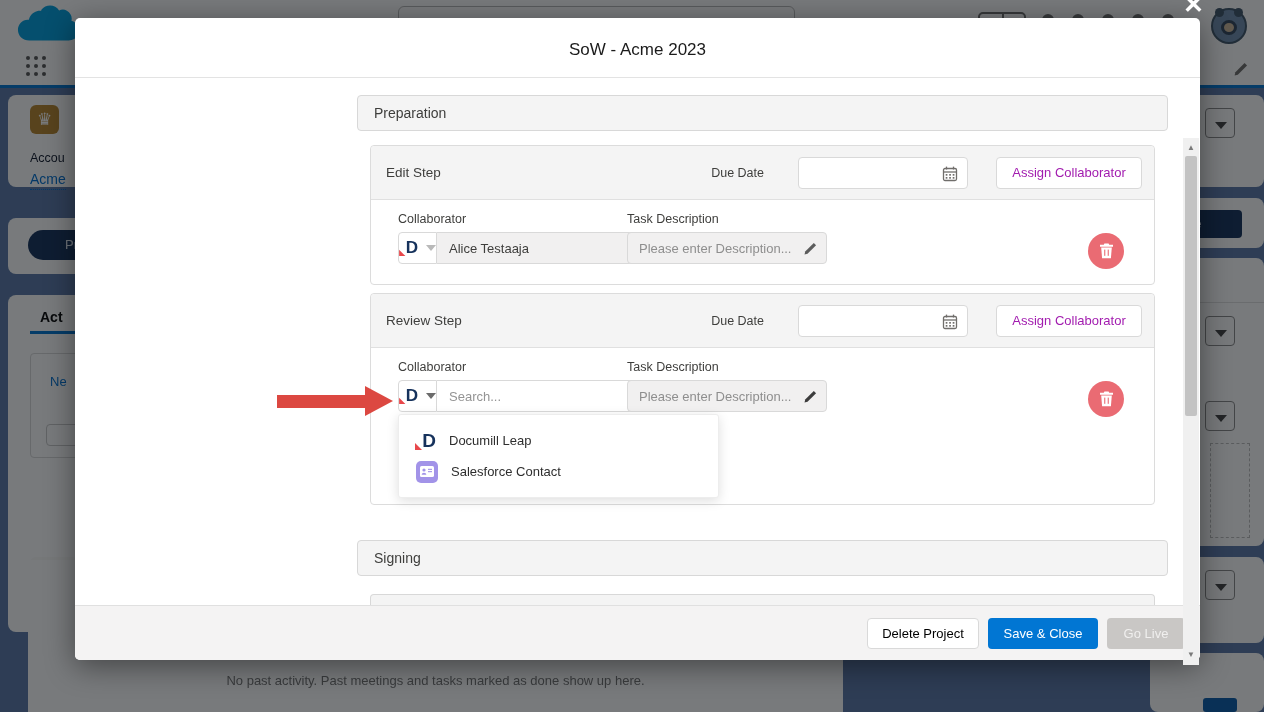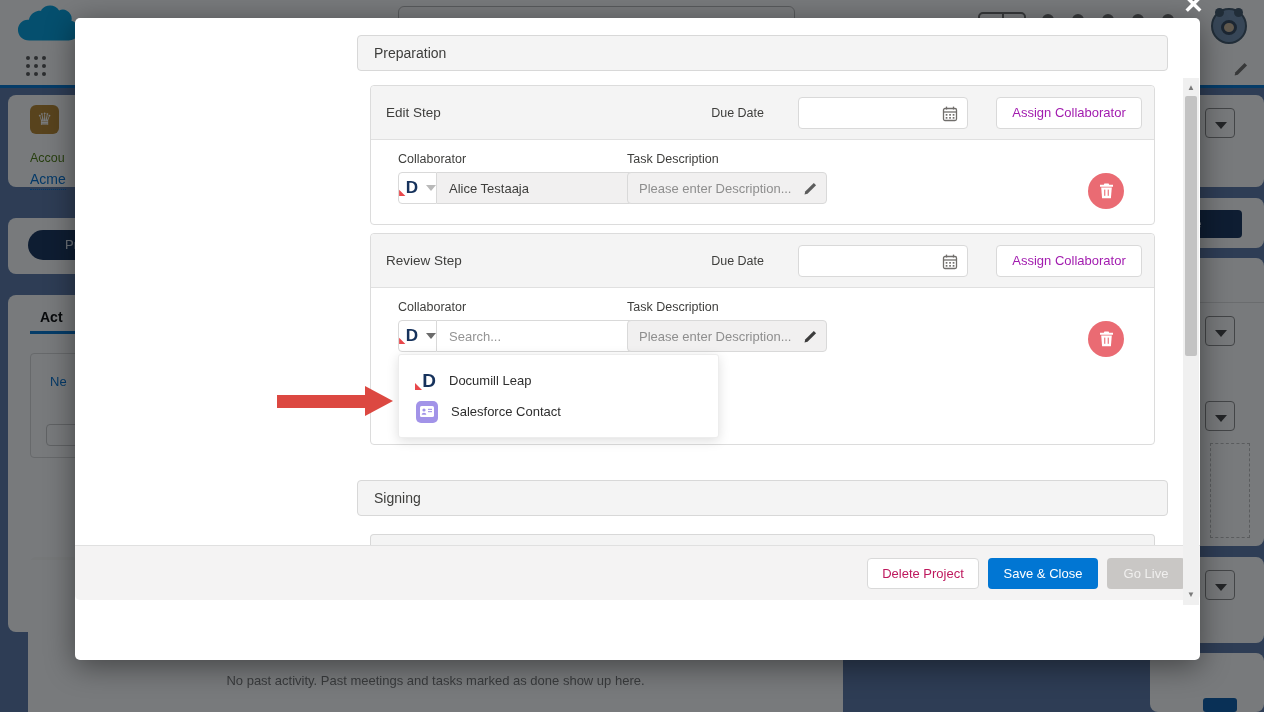--- a/index.html
+++ b/index.html
@@ -24,21 +24,21 @@
   .avatar { position:absolute; left:1211px; top:8px; width:36px; height:36px; border-radius:50%;
             background:#6f8dad; border:2px solid #3f5468; }
   .avatar-face { position:absolute; left:8px; top:10px; width:16px; height:15px; border-radius:50%; background:#cdb69a; border:3px solid #33465c; }
   .avatar:before, .avatar:after { content:""; position:absolute; top:-2px; width:9px; height:9px; border-radius:50%; background:#3f5468; }
   .avatar:before { left:2px; } .avatar:after { right:2px; }
   .pencil-hdr { position:absolute; left:1233px; top:62px; }
 
   .bg-card { position:absolute; background:#ffffff; border-radius:8px; }
   .crown-box { position:absolute; left:22px; top:10px; width:29px; height:29px; border-radius:6px;
                background:#b8862e; color:#fff; font-size:17px; text-align:center; line-height:29px; }
-  .acc-label { position:absolute; left:22px; top:56px; font-size:12.5px; color:#4d7c0f; white-space:nowrap; }
+  .acc-label { position:absolute; left:22px; top:56px; font-size:12.5px; color:#0f172a; white-space:nowrap; }
   .acc-link  { position:absolute; left:22px; top:76px; font-size:14px; color:#0070d2;
                border-bottom:1px dotted #0070d2; padding-bottom:2px; white-space:nowrap; }
   .path-pill { position:absolute; left:20px; top:12px; width:70px; height:30px; background:#16325c;
                border-radius:15px; color:#eaf1fa; font-size:13px; line-height:30px; padding-left:37px; }
   .bg-tab { position:absolute; left:32px; top:14px; font-size:14px; font-weight:bold; color:#080707; }
   .bg-tab-underline { position:absolute; left:22px; top:36px; width:55px; height:3px; background:#0176d3; }
   .bg-inner-box { position:absolute; left:22px; top:58px; width:56px; height:105px;
                   border:1px solid #d9d9d9; border-radius:4px; }
   .bg-new-link { position:absolute; left:19px; top:20px; font-size:13px; color:#0070d2; }
   .bg-inner-input { position:absolute; left:15px; top:70px; width:38px; height:22px;
@@ -146,21 +146,21 @@
   .mscroll { position:absolute; right:1px; top:60px; width:16px; height:527px; background:#f0f0f0; }
   .mscroll .arr { position:absolute; left:0; width:16px; height:16px; font-size:8px; color:#7a7a7a;
                   text-align:center; line-height:16px; cursor:pointer; }
   .mscroll .arr.up { top:2px; } .mscroll .arr.down { bottom:2px; }
   .mscroll .thumb { position:absolute; left:2px; top:18px; width:12px; height:260px; background:#c3c3c3; border-radius:2px; }
 
   
   .modal-footer { height:55px; background:#f4f3f3; border-top:1px solid #e0e0e0; border-radius:0 0 5px 5px;
                   display:flex; align-items:center; justify-content:flex-end; gap:9px; padding-right:15px; }
   .modal-footer button { height:31px; border-radius:4px; font-size:13px; font-family:inherit; cursor:pointer; }
-  .btn-delete { width:112px; background:#fff; border:1px solid #d9d9d9; color:#be185d; }
+  .btn-delete { width:112px; background:#fff; border:1px solid #d9d9d9; color:#000000; }
   .btn-save { width:110px; background:#0176d3; border:none; color:#fff; }
   .btn-golive { width:78px; background:#c9c7c5; border:none; color:#f0efee; }
 </style>
 </head>
 <body>
 
 <div class="screen">
 
   <div class="bg-header">
     <span class="sf-cloud">
@@ -233,20 +233,21 @@
     <span class="dd-stub" style="left:55px; top:13px;"></span>
   </div>
   <div class="bg-card" style="left:1150px; top:653px; width:114px; height:59px;"></div>
   <div class="blue-chip"></div>
 
   <div class="overlay"></div>
 
   <span class="close-x">✕</span>
 
   <div class="modal">
+    <div class="modal-header">SoW - Acme 2023</div>
 
     <div class="modal-body">
 
 
       <div class="main-col">
 
         <div class="section-bar">Preparation</div>
 
         <div class="step-card">
           <div class="step-head">

